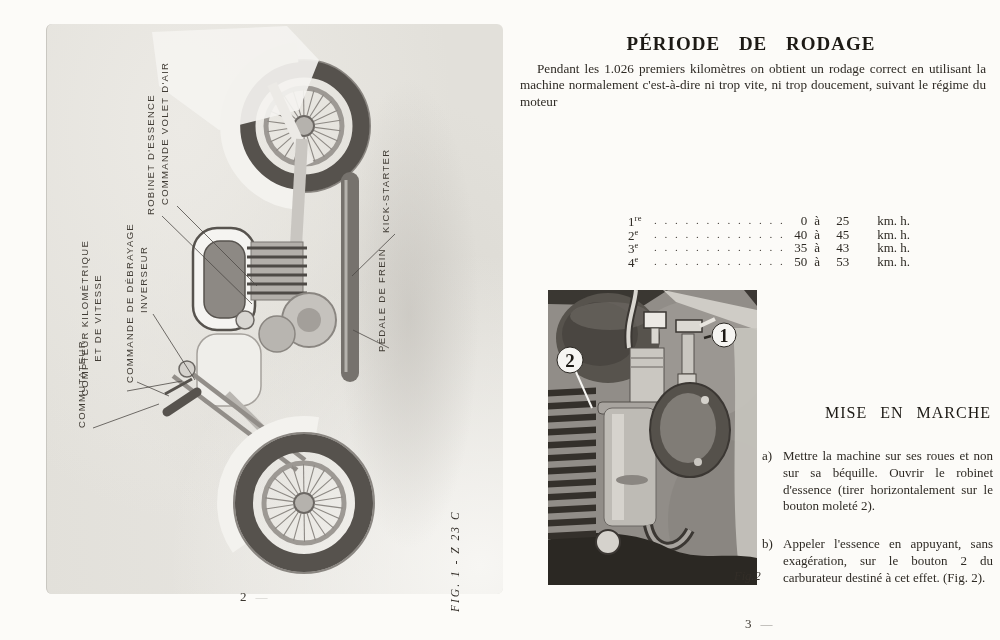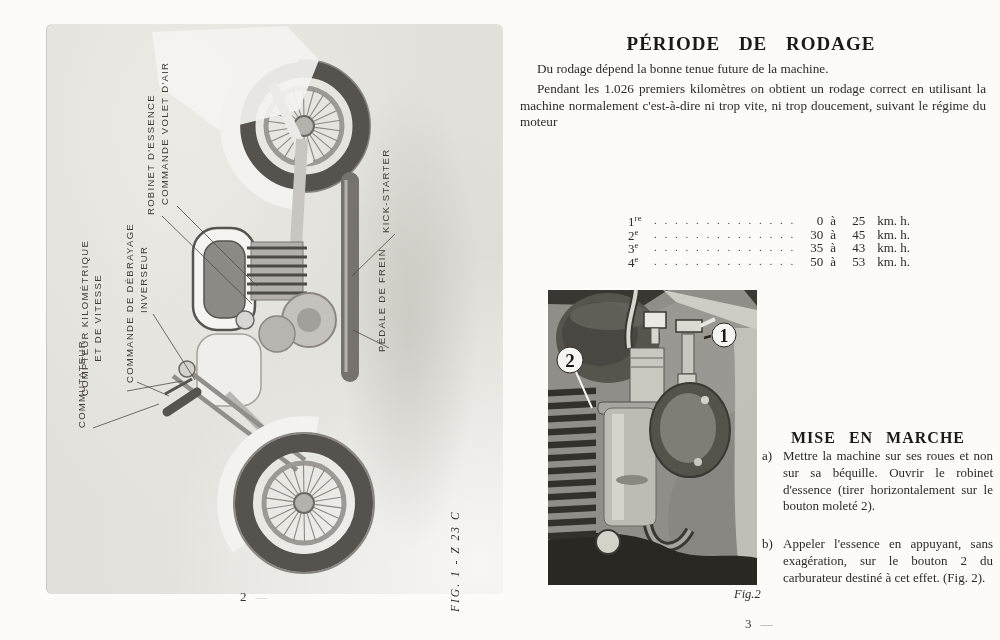--- a/index.html
+++ b/index.html
@@ -35,30 +35,30 @@
   .bodycopy{left:8px;top:61px;width:466px;}
   .bodycopy p{margin:0 0 4px 0;text-indent:17px;text-align:justify;font-size:13.2px;line-height:16.4px;}
   .gear-table{left:116px;top:214px;width:282px;font-size:13px;color:#2e2a24;}
   .gear-row{display:flex;align-items:center;height:13.5px;line-height:13.5px;}
   .gear-label{width:26px;flex:none;}
   .gear-label sup{font-size:8.5px;letter-spacing:.5px;}
   .dots-leader{flex:1;min-width:0;overflow:hidden;white-space:nowrap;letter-spacing:2.5px;color:#46413a;font-size:11px;}
   .gear-from{width:24px;flex:none;text-align:right;}
   .gear-sep{width:20px;flex:none;text-align:center;}
   .gear-to{width:22px;flex:none;text-align:right;}
-  .gear-unit{flex:none;margin-left:12px;}
+  .gear-unit{flex:none;margin-left:28px;}
   .photo-frame{left:36px;top:290px;width:209px;height:295px;}
   .note-col{left:253px;top:292px;width:226px;text-align:justify;font-size:13px;line-height:16.6px;}
-  .section-title{left:253px;top:404px;width:226px;text-align:center;font-size:16px;font-weight:bold;
-    letter-spacing:1px;word-spacing:8px;color:#1d1a15;margin-top:25px;}
+  .section-title{left:253px;top:404px;width:226px;text-align:right;font-size:16px;font-weight:normal;
+    letter-spacing:1px;word-spacing:8px;color:#1d1a15;}
   .steps{left:250px;top:448px;width:231px;}
   .step{display:flex;margin-bottom:21px;font-size:13px;line-height:16.8px;}
   .step-marker{flex:none;width:21px;}
   .step-text{flex:1;text-align:justify;}
-  .fig2-caption{left:222px;top:587px;font-style:italic;font-size:12.5px;color:#332e28;}
+  .fig2-caption{left:222px;top:569px;font-style:italic;font-size:12.5px;color:#332e28;}
 </style>
 </head>
 <body>
 
 <div id="scan">
 
   <div class="page-left">
 
     <div class="figure-area">
       <svg width="456" height="570" viewBox="0 0 456 570">
@@ -205,37 +205,36 @@
     <div class="page-num" style="left:240px;top:589px;">
       <span>2</span><span class="dash faint">—</span>
     </div>
   </div>
 
   <div class="page-right">
 
     <div class="rp title">PÉRIODE DE RODAGE</div>
 
     <div class="rp bodycopy">
-      <p>Du rodage dépend la bonne tenue future de la machine.</p>
       <p>Pendant les 1.026 premiers kilomètres on obtient un rodage correct en utilisant la machine normalement c'est-à-dire ni trop vite, ni trop doucement, suivant le régime du moteur</p>
     </div>
 
     <div class="rp gear-table">
       <div class="gear-row">
         <span class="gear-label"><span>1</span><sup>re</sup></span>
         <span class="dots-leader">. . . . . . . . . . . . . . . . . . . . . . . . . . . . . . . .</span>
         <span class="gear-from">0</span>
         <span class="gear-sep">à</span>
         <span class="gear-to">25</span>
         <span class="gear-unit">km. h.</span>
       </div>
       <div class="gear-row">
         <span class="gear-label"><span>2</span><sup>e</sup></span>
         <span class="dots-leader">. . . . . . . . . . . . . . . . . . . . . . . . . . . . . . . .</span>
-        <span class="gear-from">30</span>
+        <span class="gear-from">40</span>
         <span class="gear-sep">à</span>
         <span class="gear-to">45</span>
         <span class="gear-unit">km. h.</span>
       </div>
       <div class="gear-row">
         <span class="gear-label"><span>3</span><sup>e</sup></span>
         <span class="dots-leader">. . . . . . . . . . . . . . . . . . . . . . . . . . . . . . . .</span>
         <span class="gear-from">35</span>
         <span class="gear-sep">à</span>
         <span class="gear-to">43</span>

